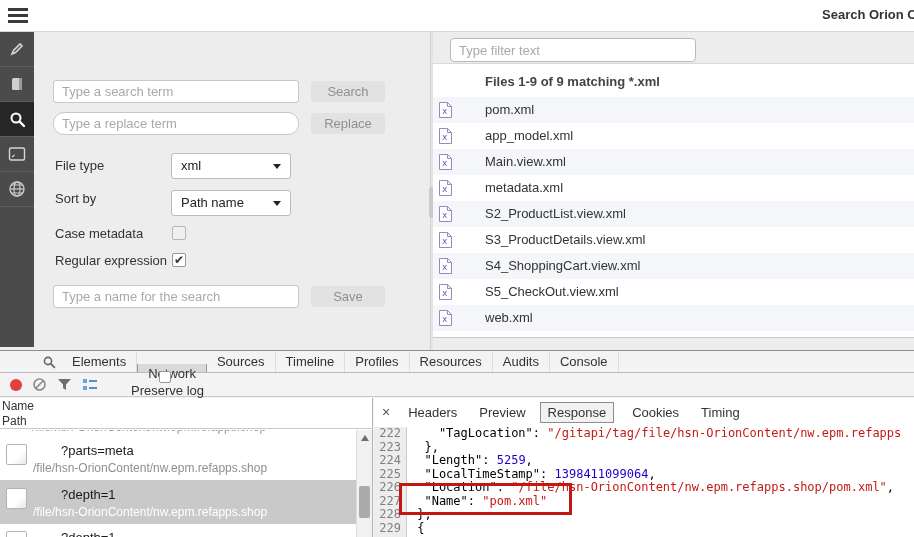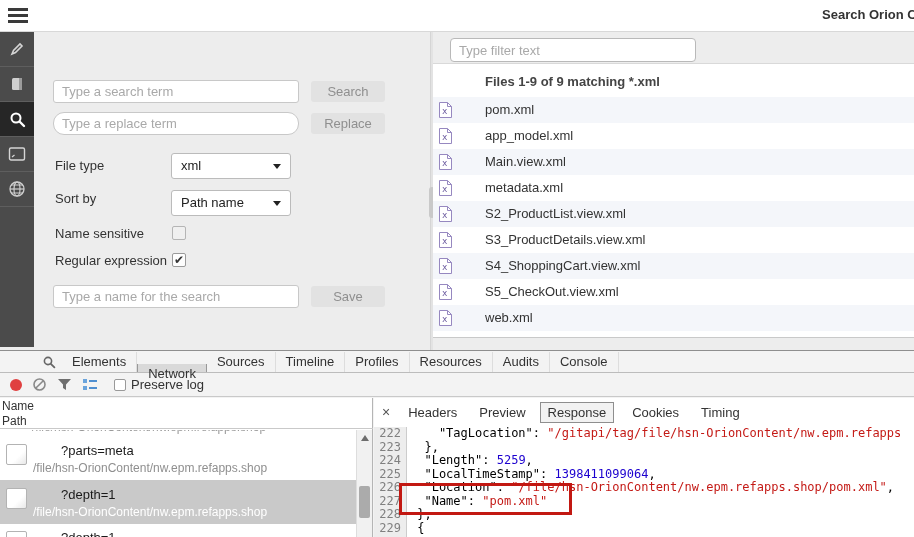--- a/index.html
+++ b/index.html
@@ -49,21 +49,21 @@
 
   
   .devtools { position:absolute; left:0; top:350px; width:914px; height:187px; background:#f3f3f3; border-top:1px solid #8e8e8e; }
   .dt-tabbar { position:absolute; left:0; top:1px; width:914px; height:21px; border-bottom:1px solid #bcbcbc; display:flex; align-items:stretch;padding-left:36px; }
   .dt-search { width:26px; display:flex; align-items:center; justify-content:center; }
   .dt-tab { padding:0 10px; font-size:13px; color:#333; line-height:20px; border-right:1px solid #ddd; cursor:pointer; }
   .dt-tab.active { background:#d9d9d9; border-left:1px solid #989898; border-right:1px solid #989898;margin-top:12px; }
   .dt-toolbar { position:absolute; left:0; top:22px; width:914px; height:24px; border-bottom:1px solid #c9c9c9; display:flex; align-items:center; }
   .tool { margin-left:10px; display:flex; align-items:center; cursor:pointer; }
   .rec-dot { width:12px; height:12px; border-radius:50%; background:#e04040; }
-  .preserve-wrap { margin-left:16px; display:flex; align-items:center; cursor:pointer; }
+  .preserve-wrap { margin-left:28px; display:flex; align-items:center; cursor:pointer;flex-direction:column; }
   .preserve-cb { width:12px; height:12px; border:1px solid #999; background:#fff; border-radius:2px; }
   .preserve-lbl { margin-left:5px; font-size:13px; color:#333; }
 
   .dt-left { position:absolute; left:0; top:47px; width:373px; height:140px; background:#fff; border-right:1px solid #b5b5b5; }
   .np-header { position:absolute; left:0; top:0; width:373px; height:31px; border-bottom:1px solid #c9c9c9; }
   .np-header .nm { position:absolute; left:2px; top:1px; font-size:12px; color:#333; }
   .np-header .pt { position:absolute; left:2px; top:16px; font-size:12px; color:#333; }
   .net-viewport { position:absolute; left:0; top:32px; width:373px; height:108px; overflow:hidden; }
   .partial-path { position:absolute; left:32px; top:-10px; font-size:12px; color:#999; white-space:nowrap; }
   .net-row { position:absolute; left:0; width:356px; height:44px; cursor:pointer; }
@@ -150,21 +150,21 @@
       <span>xml</span>
       <span class="arrow"></span>
     </div>
 
     <div class="lbl" style="left:21px; top:159px;">Sort by</div>
     <div class="ddl" style="left:137px; top:158px;">
       <span>Path name</span>
       <span class="arrow"></span>
     </div>
 
-    <div class="lbl" style="left:21px; top:194px;">Name sensitive</div>
+    <div class="lbl" style="left:21px; top:194px;">Case metadata</div>
     <div class="cb" style="left:138px; top:194px;"></div>
 
     <div class="lbl" style="left:21px; top:221px;">Regular expression</div>
     <div class="cb checked" style="left:138px; top:221px;">✔</div>
 
     <input class="txt" style="left: 19px; top: 253px; width: 246px;" placeholder="Type a name for the search">
     <button class="btn" style="left:277px; top:254px;">Save</button>
   </div>
 
   <div class="v-split">

